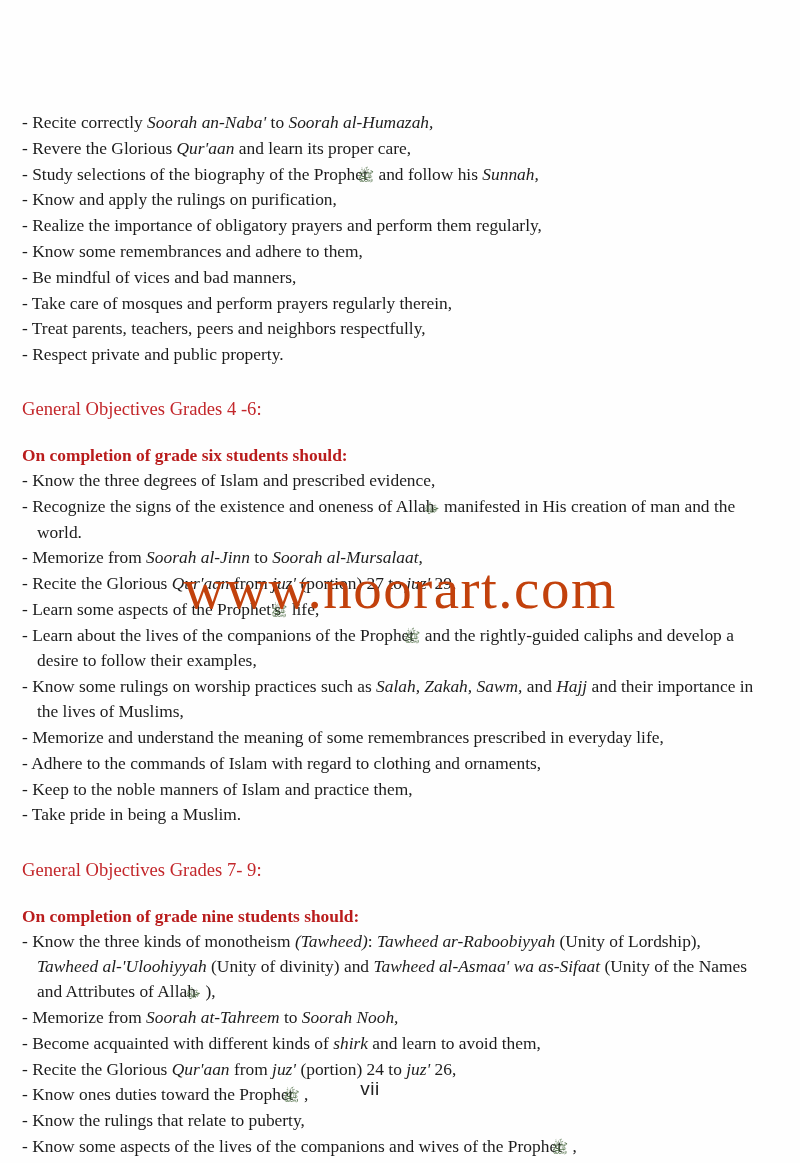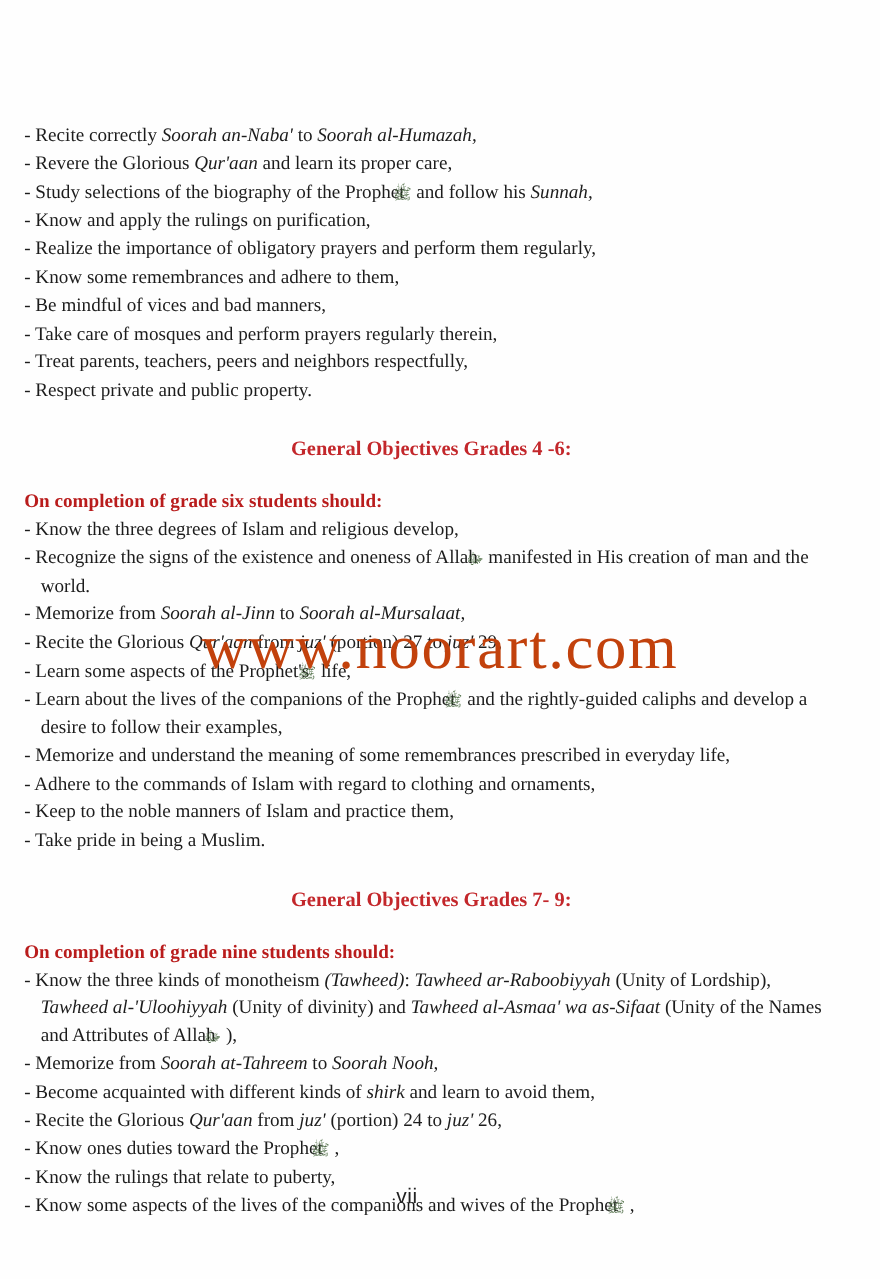--- a/index.html
+++ b/index.html
@@ -58,25 +58,24 @@
     font-size: 17.4px;
     line-height: 25.3px;
     padding-left: 15px;
     text-indent: -15px;
     margin: 0 0 0.5px 0;
     white-space: normal;
   }
 
   .section-heading {
     color: #C3272B;
-    font-weight: bold;
+    font-weight: normal;
     font-size: 18.6px;
     margin: 30px 0 0 0;
     line-height: 24px;
-    text-align: center;
   }
 
   .sub-heading {
     font-weight: bold;
     font-size: 17.4px;
     margin: 22px 0 1px 0;
     line-height: 24px;
     color: #b91c1c;
   }
 
@@ -128,26 +127,27 @@
         <li>- Take care of mosques and perform prayers regularly therein,</li>
         <li>- Treat parents, teachers, peers and neighbors respectfully,</li>
         <li>- Respect private and public property.</li>
       </ul>
 
     <div class="section-heading">General Objectives Grades 4 -6:</div>
 
     <div class="sub-heading">On completion of grade six students should:</div>
 
     <ul class="bullet-list" id="list-4-6">
-        <li>- Know the three degrees of Islam and religious develop,</li>
+        <li>- Know the three degrees of Islam and prescribed evidence,</li>
         <li>- Recognize the signs of the existence and oneness of Allah <span class="hon">ﷻ</span> manifested in His creation of man and the world.</li>
         <li>- Memorize from <em class="it">Soorah al-Jinn</em> to <em class="it">Soorah al-Mursalaat,</em></li>
         <li>- Recite the Glorious <em class="it">Qur'aan</em> from <em class="it">juz'</em> (portion) 27 to <em class="it">juz'</em> 29,</li>
         <li>- Learn some aspects of the Prophet's <span class="hon">ﷺ</span> life,</li>
         <li>- Learn about the lives of the companions of the Prophet <span class="hon">ﷺ</span> and the rightly-guided caliphs and develop a desire to follow their examples,</li>
+        <li>- Know some rulings on worship practices such as <em class="it">Salah, Zakah, Sawm,</em> and <em class="it">Hajj</em> and their importance in the lives of Muslims,</li>
         <li>- Memorize and understand the meaning of some remembrances prescribed in everyday life,</li>
         <li>- Adhere to the commands of Islam with regard to clothing and ornaments,</li>
         <li>- Keep to the noble manners of Islam and practice them,</li>
         <li>- Take pride in being a Muslim.</li>
       </ul>
 
     <div class="section-heading">General Objectives Grades 7- 9:</div>
 
     <div class="sub-heading">On completion of grade nine students should:</div>
 

